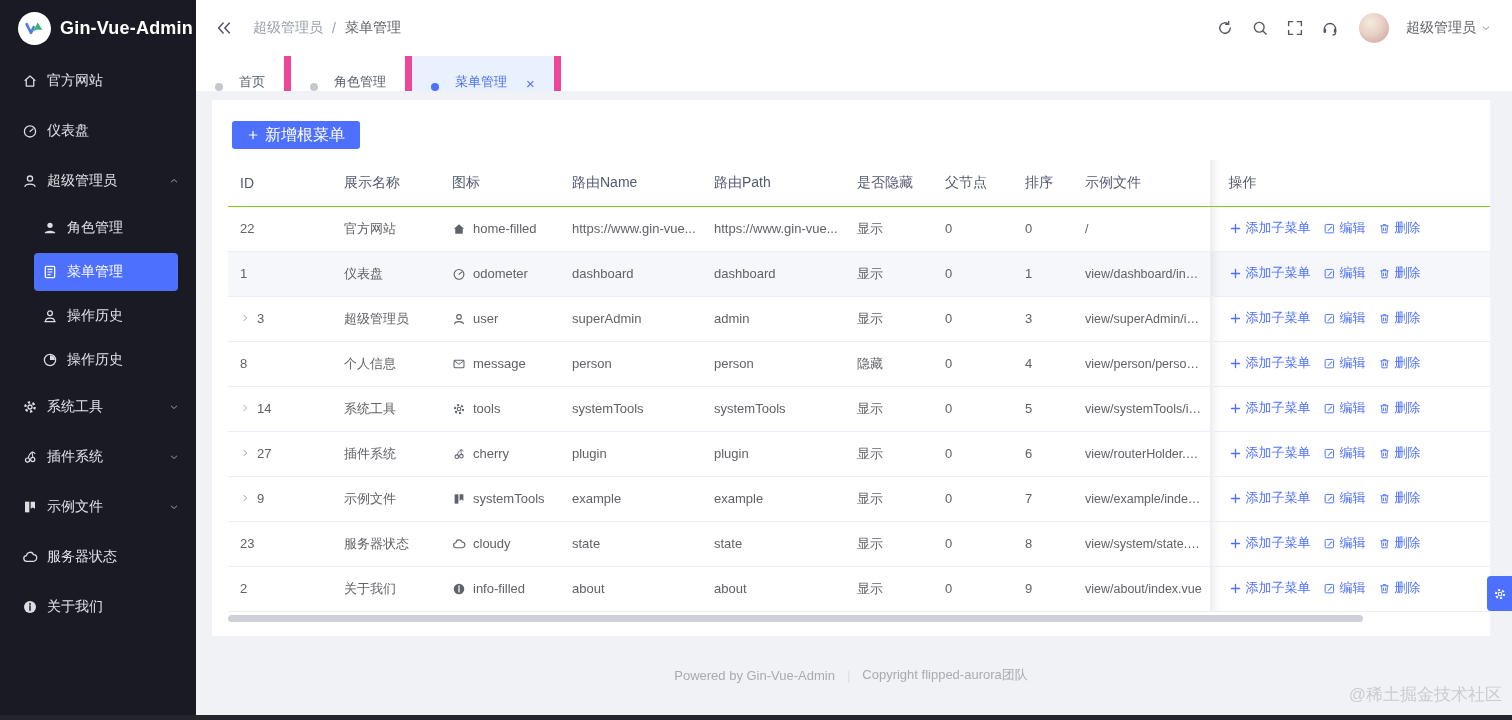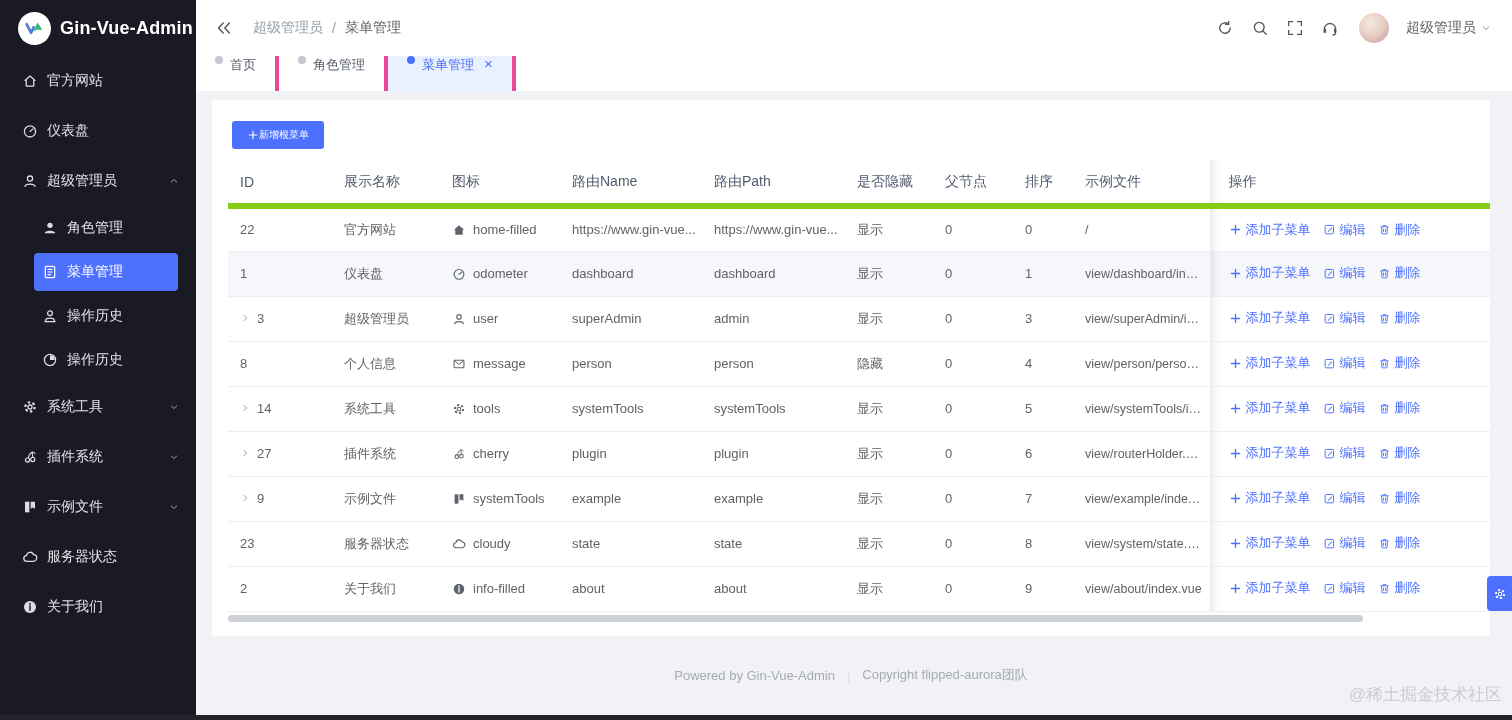--- a/index.html
+++ b/index.html
@@ -27,35 +27,35 @@
   .breadcrumb { font-size:14px; color:#97A0AF; display:flex; align-items:center; gap:9px; }
   .breadcrumb .current { color:#606266; }
   .topbar-right { margin-left:auto; display:flex; align-items:center; gap:17px; }
   .tool-icon { width:18px; height:18px; color:#54575E; cursor:pointer; }
   .avatar { width:30px; height:30px; border-radius:50%; margin-left:3px;
             background:radial-gradient(circle at 38% 32%, #f6eadf 0%, #e8d0c4 45%, #d5b3ad 75%, #c7a09c 100%); cursor:pointer; }
   .username { font-size:14px; color:#606266; display:flex; align-items:center; gap:4px; cursor:pointer; }
   .username .chevdn { width:12px; height:12px; color:#8a8d94; }
 
   .tabbar { height:35px; background:#fff; display:flex; flex-shrink:0; }
-  .tab { display:flex; align-items:flex-start; gap:7px; padding:0 19px; font-size:13px; color:#57606A; border-right:4px solid #ec4899; cursor:pointer; }
+  .tab { display:flex; align-items:flex-end; gap:16px; padding:0 19px; font-size:13px; color:#57606A; border-right:7px solid #ec4899; cursor:pointer; }
   .tab .dot { width:8px; height:8px; border-radius:50%; background:#C3C7CE; }
   .tab.active { background:#E9F1FE; color:#4D70FF; }
   .tab.active .dot { background:#4D70FF; }
   .tab .close { font-size:15px; color:#4D70FF; margin-left:3px; line-height:1; cursor:pointer; }
 
   .page { flex:1; padding:9px 22px 0 16px; display:flex; flex-direction:column; min-height:0; }
   .card { background:#fff; height:536px; padding:21px 0 0 16px; flex-shrink:0; }
-  .btn-primary { display:inline-flex; align-items:center; height:28px; padding:0 15px; background:#4D70FF; color:#fff;
-                 font-size:10px; border:none; border-radius:3px; margin-left:4px; cursor:pointer; font-family:inherit; }
+  .btn-primary { display:inline-flex; align-items:center; gap:6px; height:28px; padding:0 15px; background:#4D70FF; color:#fff;
+                 font-size:16px; border:none; border-radius:3px; margin-left:4px; cursor:pointer; font-family:inherit; }
   .btn-primary .icon { width:12px; height:12px; }
 
   table { border-collapse:collapse; table-layout:fixed; width:1262px; margin-top:11px; font-size:13px; color:#606266; }
   th { height:46px; text-align:left; font-weight:500; color:#515A6E; font-size:14px; padding:0 6px 0 12px;
-       border-bottom:6px solid #84cc16; background:#fff; white-space:nowrap; overflow:hidden; }
+       border-bottom:1px solid #84cc16; background:#fff; white-space:nowrap; overflow:hidden; }
   td { height:45px; padding:0 6px 0 12px; border-bottom:1px solid #EBEEF5; white-space:nowrap; overflow:hidden; text-overflow:ellipsis; }
   tr.highlight td { background:#F5F7FA; }
   th.fixed, td.fixed { border-left:1px solid #EBEEF5; box-shadow:inset 12px 0 10px -10px rgba(0,0,0,0.10); padding-left:18px; }
   .tree-arrow { display:inline-block; width:10px; height:10px; color:#97A0AF; margin-right:7px; cursor:pointer; }
   .tree-arrow svg { width:10px; height:10px; display:block; }
   .icon-cell .icon { width:14px; height:14px; color:#5E626A; margin-right:7px; margin-top:-2px; --knock:#fff; }
   .path-cell { font-size:12.5px; }
   .link { color:#4D70FF; cursor:pointer; display:inline-flex; align-items:center; gap:4px; font-size:13px; }
   .link .icon { width:13px; height:13px; }
   .link + .link { margin-left:12px; }

